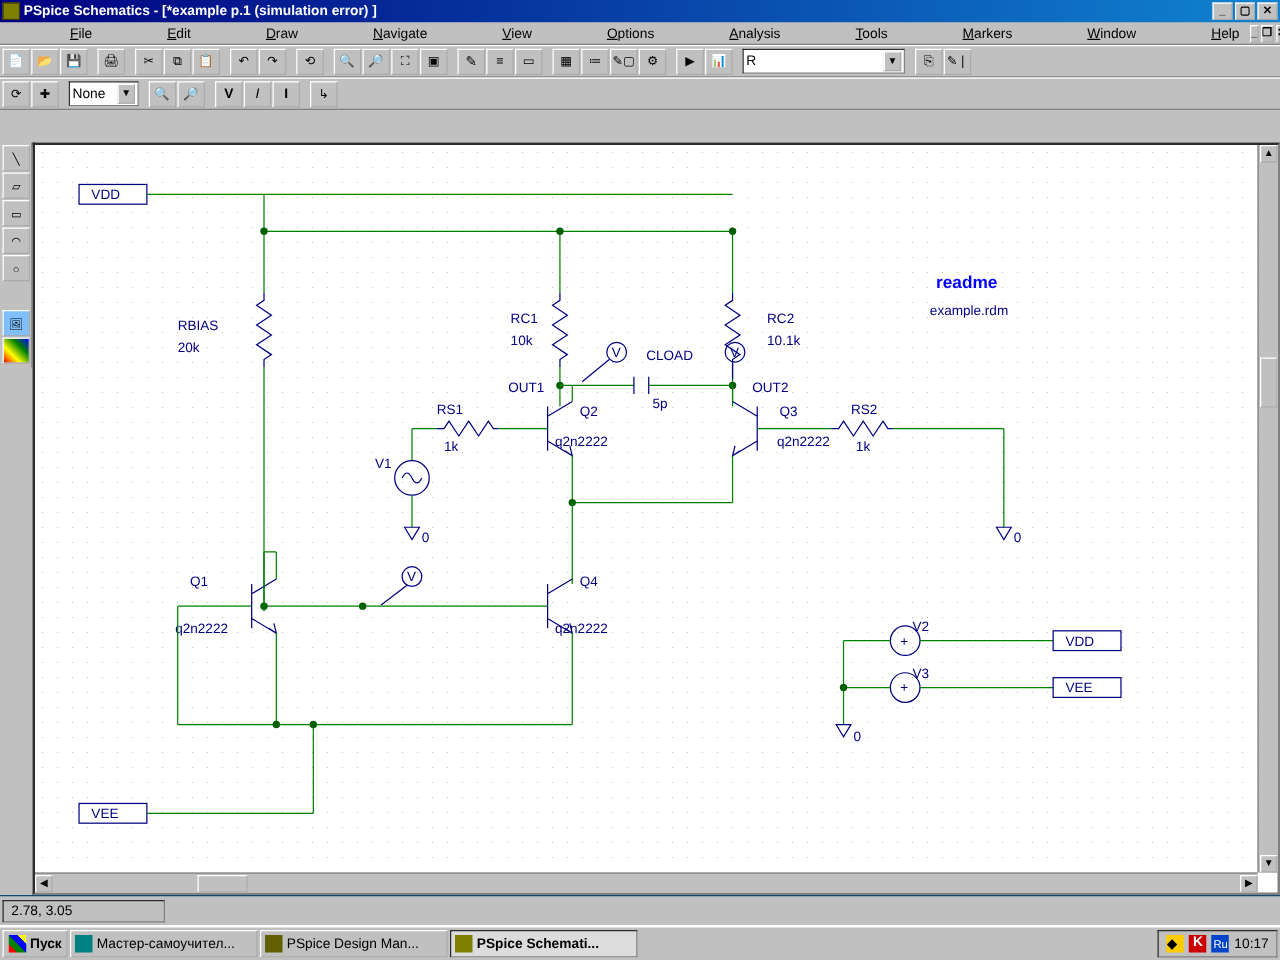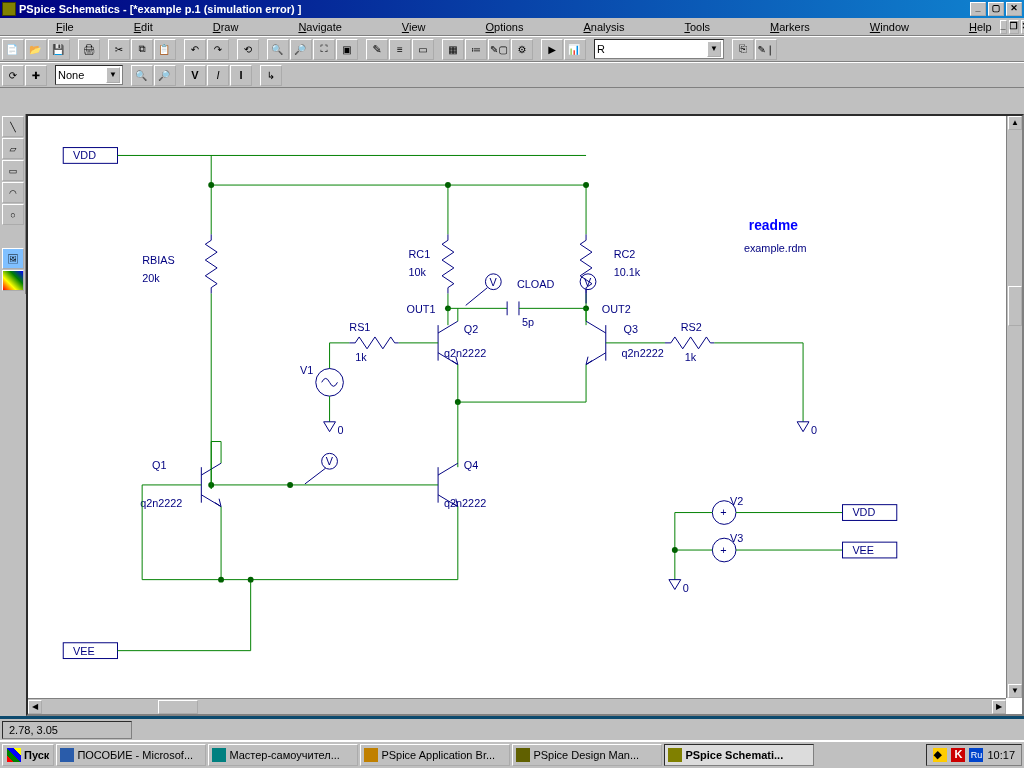--- a/index.html
+++ b/index.html
@@ -17,21 +17,21 @@
 .menubar .item u { text-decoration: underline; }
 .menubar .spacer { flex: 1; }
 .menubar .mdibtn { width: 16px; height: 14px; background: #c0c0c0; border: 1px outset #fff; margin-left: 2px; font-size: 9px; text-align: center; line-height: 11px; font-weight: bold; }
 
 
 .toolbar { height: 26px; background: #c0c0c0; display: flex; align-items: center; padding: 2px; border-top: 1px solid #fff; border-bottom: 1px solid #808080; gap: 1px; }
 .toolbar .btn { width: 22px; height: 21px; background: #c0c0c0; border: 1px outset #fff; display: flex; align-items: center; justify-content: center; font-size: 10px; cursor: default; }
 .toolbar .sep { width: 6px; }
 .toolbar .combo { height: 20px; background: white; border: 1px inset #808080; display: flex; align-items: center; padding: 0 2px; }
 .toolbar .combo-wide { width: 130px; }
-.toolbar .combo-narrow { width: 68px; align-items: center; }
+.toolbar .combo-narrow { width: 56px; align-items: center; }
 .toolbar .combo .arrow { margin-left: auto; width: 14px; height: 16px; background: #c0c0c0; border: 1px outset #fff; font-size: 8px; text-align: center; line-height: 14px; }
 
 
 .leftpal { position: absolute; left: 0; top: 114px; width: 26px; background: #c0c0c0; border-right: 1px solid #808080; padding: 2px; }
 .leftpal .btn { width: 22px; height: 21px; background: #c0c0c0; border: 1px outset #fff; margin-bottom: 1px; display: flex; align-items: center; justify-content: center; font-size: 9px; }
 
 
 .canvas-wrap { position: absolute; left: 26px; top: 114px; right: 0; bottom: 52px; background: #fff; border: 2px inset #808080; overflow: hidden; }
 .canvas {
   position: absolute; left: 0; top: 0; right: 16px; bottom: 16px;
@@ -51,21 +51,21 @@
 svg.sch { position: absolute; left: 0; top: 0; width: 100%; height: 100%; }
 .wire { stroke: #008000; stroke-width: 1; fill: none; }
 .node { fill: #006000; }
 .comp { stroke: #000080; stroke-width: 1; fill: none; }
 .rbox { stroke: #000080; fill: white; }
 .lbl { font-size: 11px; fill: #000080; font-family: Arial, sans-serif; }
 .readme { font-size: 14px; fill: #0000ff; font-weight: bold; }
 .readme2 { font-size: 11px; fill: #000080; }
 
 
-.statusbar { position: absolute; left: 0; right: 0; bottom: 28px; height: 24px; background: #c0c0c0; border-top: 3px solid #0c4a6e; display: flex; align-items: center; padding: 2px; }
+.statusbar { position: absolute; left: 0; right: 0; bottom: 28px; height: 24px; background: #c0c0c0; border-top: 1px solid #0c4a6e; display: flex; align-items: center; padding: 2px; }
 .statusbar .cell { border: 1px inset #808080; padding: 2px 6px; height: 18px; }
 .statusbar .coords { width: 130px; }
 .statusbar .cmd { flex: 1; text-align: right; margin-left: 4px; }
 
 
 .taskbar { position: absolute; left: 0; right: 0; bottom: 0; height: 28px; background: #c0c0c0; border-top: 2px outset #fff; display: flex; align-items: center; padding: 2px; gap: 2px; }
 .taskbar .start { height: 22px; padding: 0 4px; border: 1px outset #fff; display: flex; align-items: center; font-weight: bold; gap: 3px; text-align: center; }
 .taskbar .start .flag { width: 14px; height: 14px; background: linear-gradient(45deg, red 25%, green 25% 50%, blue 50% 75%, yellow 75%); }
 .taskbar .task { height: 22px; flex: 1; max-width: 150px; border: 1px outset #fff; padding: 0 3px; display: flex; align-items: center; gap: 3px; overflow: hidden; white-space: nowrap; }
 .taskbar .task.active { border: 1px inset #808080; background: #dcdcdc; font-weight: bold; }
@@ -326,30 +326,22 @@
   <div class="cell coords">2.78,  3.05</div>
 </div>
 
 <div class="taskbar">
   <div class="start">
     <div class="flag"></div>
     <span>Пуск</span>
   </div>
   <div id="tasks" style="display:flex;gap:2px;flex:1;overflow:hidden;">
       <div class="task">
-        <div class="ico" style="background: rgb(42, 92, 170);"></div>
-        <span>ПОСОБИЕ - Microsof...</span>
-      </div>
-      <div class="task">
         <div class="ico" style="background: rgb(0, 128, 128);"></div>
         <span>Мастер-самоучител...</span>
-      </div>
-      <div class="task">
-        <div class="ico" style="background: rgb(192, 128, 0);"></div>
-        <span>PSpice Application Br...</span>
       </div>
       <div class="task">
         <div class="ico" style="background: rgb(96, 96, 0);"></div>
         <span>PSpice Design Man...</span>
       </div>
       <div class="task active">
         <div class="ico" style="background: rgb(128, 128, 0);"></div>
         <span>PSpice Schemati...</span>
       </div>
     </div>

